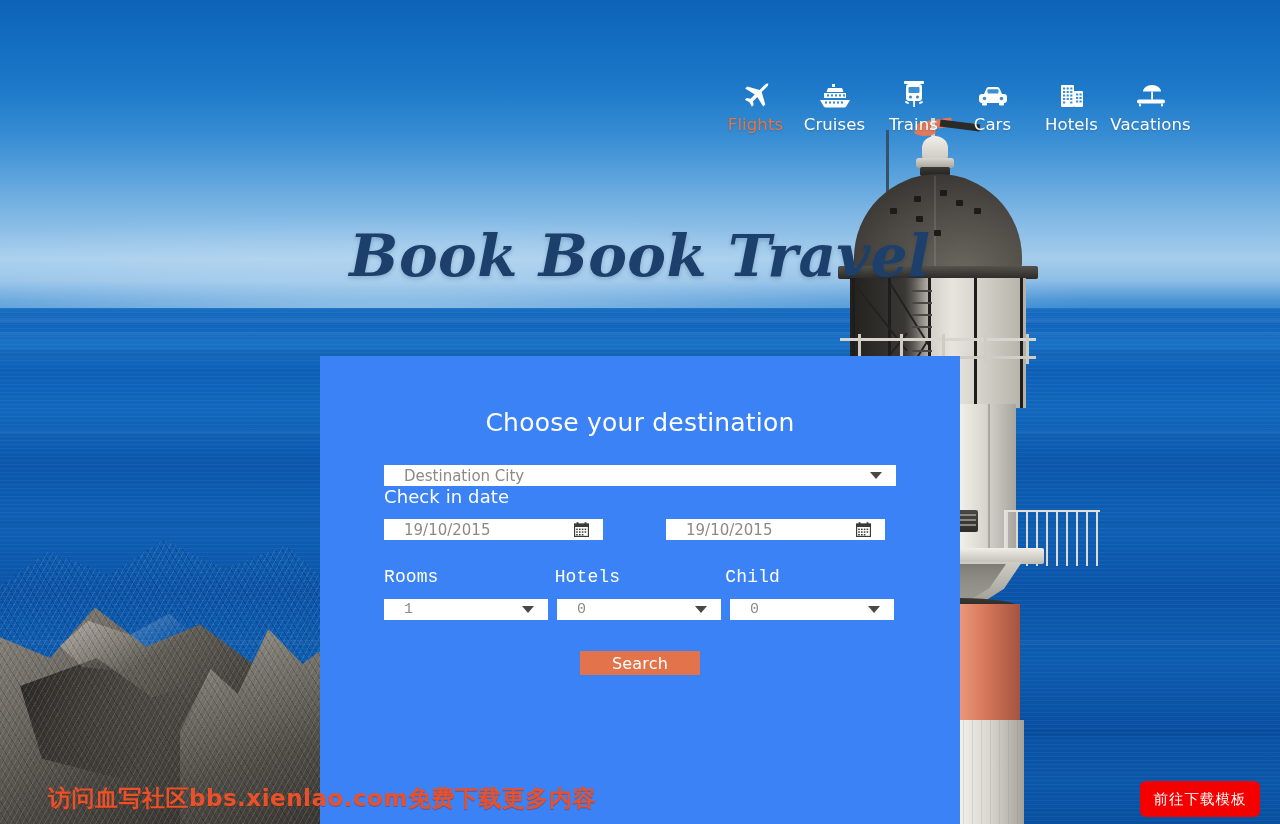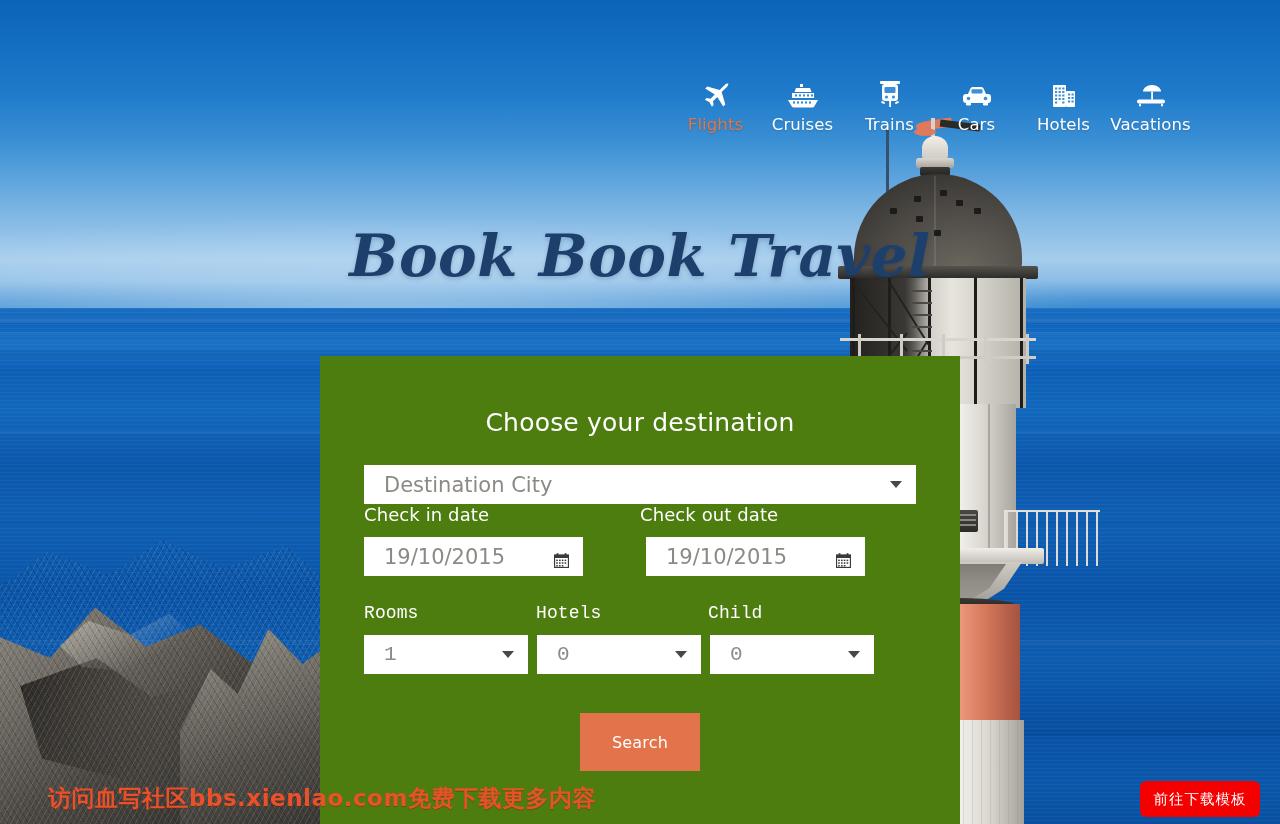--- a/index.html
+++ b/index.html
@@ -206,21 +206,21 @@
     background:linear-gradient(90deg,#8f8c85 0%, #bbb8b1 16%, #eeece6 40%, #f7f5f0 56%, #dad7d0 78%, #a5a29b 100%);
   }
   .lh-white-tex {
     position:absolute; left:36px; top:608px; width:160px; height:190px;
     background-image:repeating-linear-gradient(90deg, rgba(140,138,132,.22) 0px, rgba(140,138,132,.22) 1px, rgba(0,0,0,0) 1px, rgba(0,0,0,0) 9px);
   }
 
   
   .nav {
     position:absolute; right:90px; top:80px;
-    display:flex; align-items:center; gap:8px;
+    display:flex; align-items:center; gap:0px;
   }
   .nav-item {
     width:79px;
     display:flex; flex-direction:column; align-items:center;
     cursor:pointer; text-decoration:none;
   }
   .nav-icon { height:28px; display:flex; align-items:flex-end; justify-content:center; }
   .nav-icon svg { display:block; }
   .nav-label {
     margin-top:7px;
@@ -242,40 +242,40 @@
     font-weight:700;
     font-size:58px;
     color:#1d3f6b;
     letter-spacing:.5px;
     text-shadow:0 2px 4px rgba(10,40,80,.22);
   }
 
   
   .panel {
     position:absolute; left:320px; top:356px; width:640px; height:468px;
-    background:#4d7c0f;
-    padding:0 44px;
+    background:#3b82f6;
+    padding:0 64px;
   }
   .panel-title {
     text-align:center;
     color:#ffffff;
     font-size:25px;
     font-weight:400;
     padding-top:52px;
     letter-spacing:.2px;
   }
 
   .field-input {
     position:relative;
     background:#ffffff;
-    height:39px;
+    height:21px;
     display:flex; align-items:center;
     padding:0 14px 0 20px;
     color:#8d8a85;
-    font-size:21px;
+    font-size:15px;
   }
   .field-input .val { flex:1; }
 
   .sel-destination { margin-top:28px; }
   .lbl {
     color:#ffffff;
     font-size:18px;
     font-weight:400;
     letter-spacing:.1px;
   }
@@ -291,26 +291,25 @@
   .counts .lbl-row { display:flex; }
   .counts .lbl-row .lbl { width:172px; }
   .counts .in-row { display:flex; margin-top:12px; gap:9px; }
   .counts .in-row .field-input { width:164px; }
 
   .search-wrap { margin-top:31px; display:flex; justify-content:center; }
   .search-btn {
     background:#e2734a;
     color:#ffffff;
     border:none;
-    width:120px; height:58px;
+    width:120px; height:24px;
     font-size:16px;
     font-family:"DejaVu Sans", sans-serif;
     cursor:pointer;
     letter-spacing:.2px;
-    margin-top:8px;
   }
 
   .caret { width:0; height:0; border-left:6px solid transparent; border-right:6px solid transparent; border-top:7px solid #4a4843; margin-left:6px; }
   .cal-icon { width:15px; height:15px; position:relative; flex:0 0 auto; }
 
   
   .watermark-text {
     position:absolute; left:48px; top:783px;
     font-size:23px;
     font-weight:700;
@@ -558,21 +557,20 @@
     <div class="panel-title">Choose your destination</div>
 
     <div class="field-input sel-destination">
       <span class="val">Destination City</span>
       <span class="caret"></span>
     </div>
 
     <div class="dates">
       <div class="lbl-row">
         <div class="lbl">Check in date</div>
-        <div class="lbl">Check out date</div>
       </div>
       <div class="in-row">
         <div class="field-input">
           <span class="val">19/10/2015</span>
           <span class="cal-icon">
             <svg width="15" height="15" viewBox="0 0 15 15">
               <rect x="0.5" y="2" width="14" height="12.5" fill="none" stroke="#3b3a37" stroke-width="1.3"></rect>
               <rect x="0.5" y="2" width="14" height="3" fill="#3b3a37"></rect>
               <rect x="2.6" y="0.2" width="1.8" height="2.6" fill="#3b3a37"></rect>
               <rect x="10.6" y="0.2" width="1.8" height="2.6" fill="#3b3a37"></rect>

